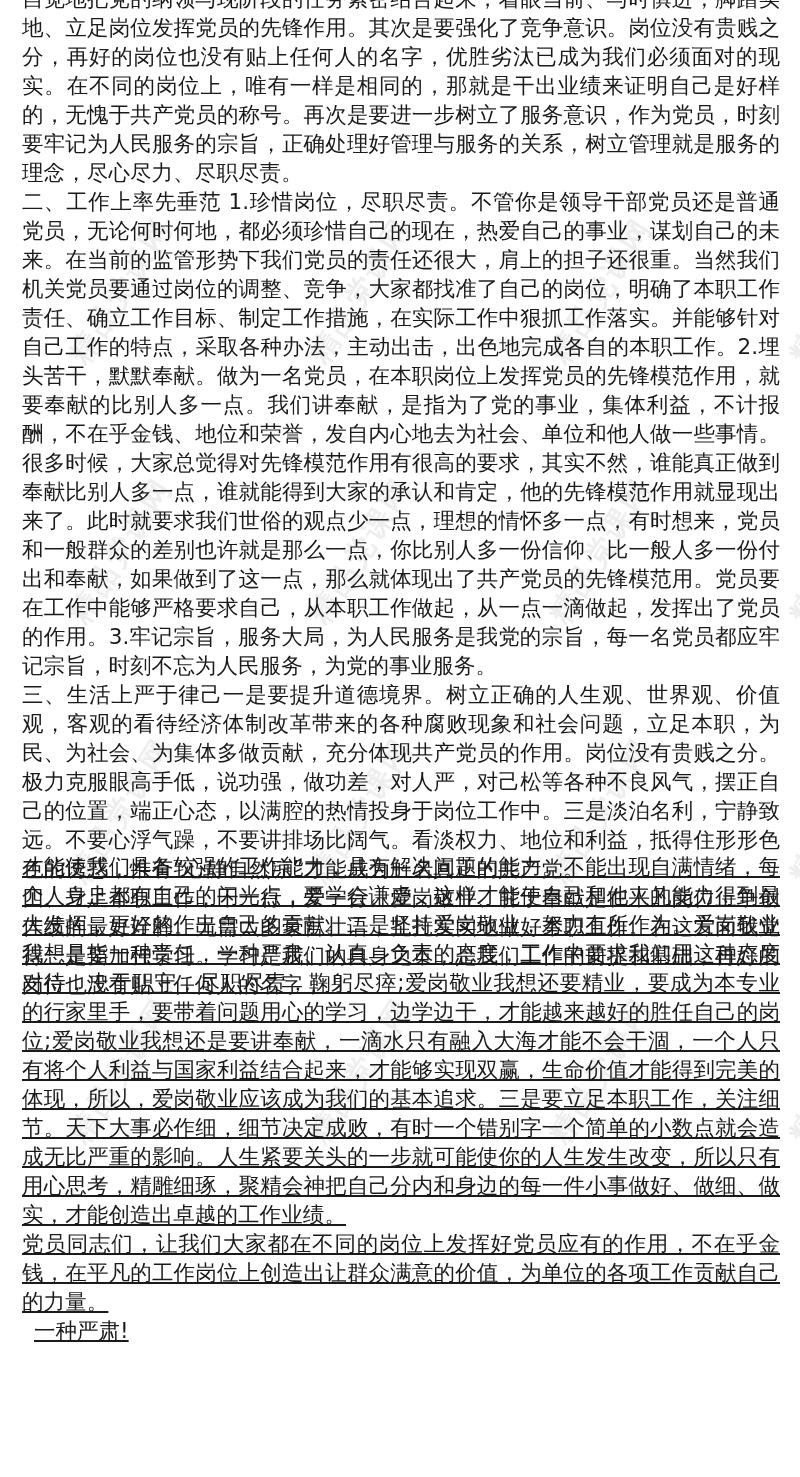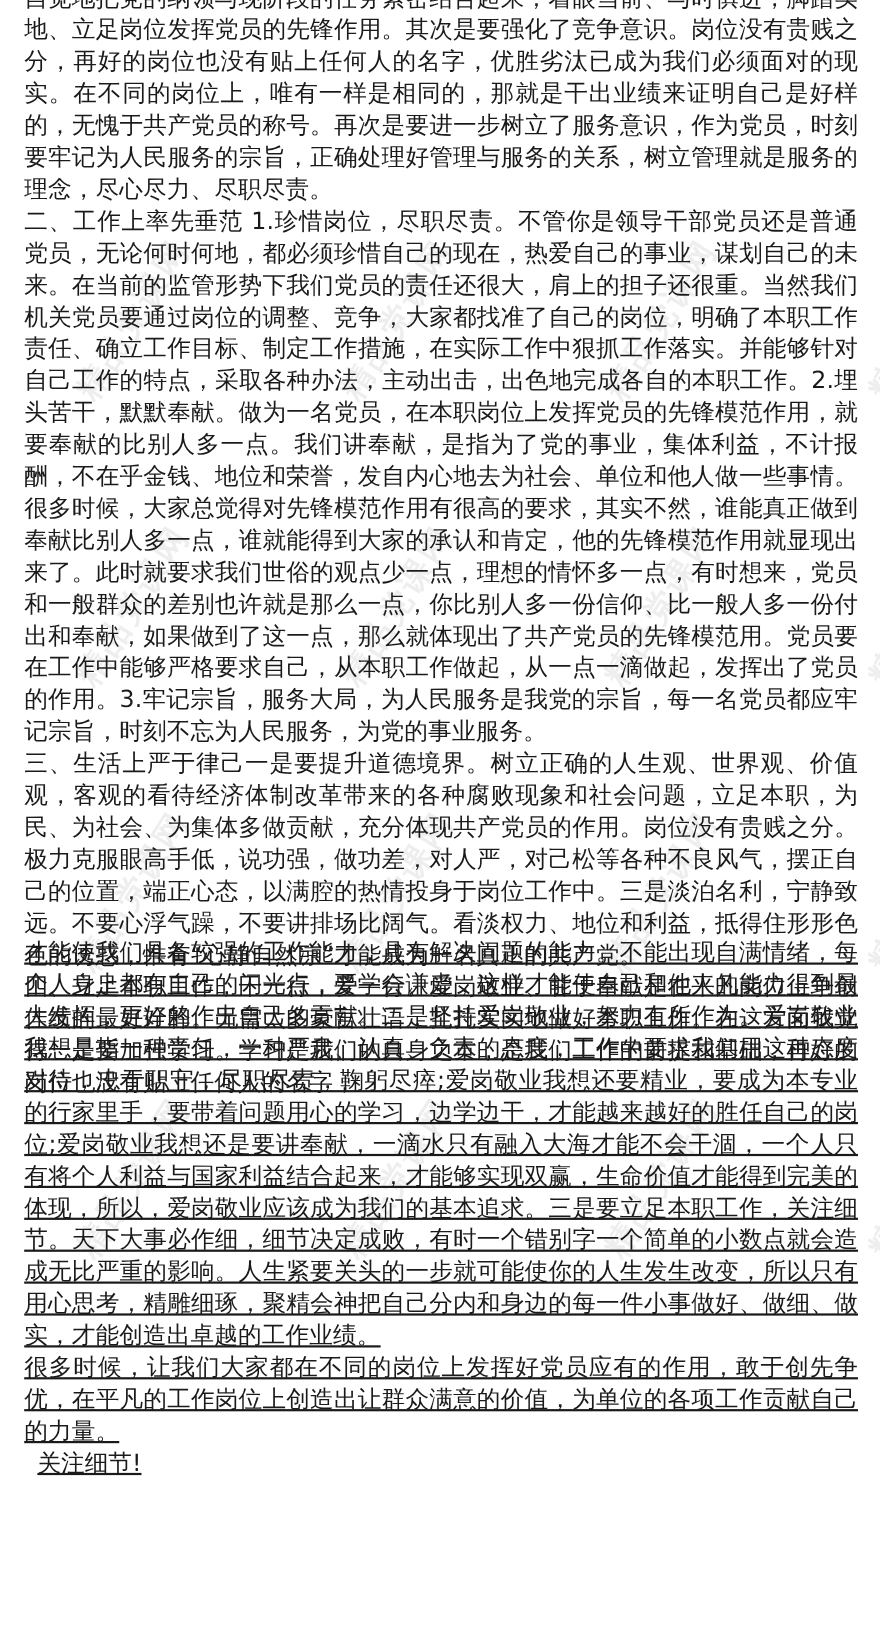--- a/index.html
+++ b/index.html
@@ -117,17 +117,17 @@
 
   <div class="doc-body">
     <p class="para">自觉地把党的纲领与现阶段的任务紧密结合起来，着眼当前、与时俱进，脚踏实地、立足岗位发挥党员的先锋作用。其次是要强化了竞争意识。岗位没有贵贱之分，再好的岗位也没有贴上任何人的名字，优胜劣汰已成为我们必须面对的现实。在不同的岗位上，唯有一样是相同的，那就是干出业绩来证明自己是好样的，无愧于共产党员的称号。再次是要进一步树立了服务意识，作为党员，时刻要牢记为人民服务的宗旨，正确处理好管理与服务的关系，树立管理就是服务的理念，尽心尽力、尽职尽责。</p>
     <p class="para">二、工作上率先垂范 1.珍惜岗位，尽职尽责。不管你是领导干部党员还是普通党员，无论何时何地，都必须珍惜自己的现在，热爱自己的事业，谋划自己的未来。在当前的监管形势下我们党员的责任还很大，肩上的担子还很重。当然我们机关党员要通过岗位的调整、竞争，大家都找准了自己的岗位，明确了本职工作责任、确立工作目标、制定工作措施，在实际工作中狠抓工作落实。并能够针对自己工作的特点，采取各种办法，主动出击，出色地完成各自的本职工作。2.埋头苦干，默默奉献。做为一名党员，在本职岗位上发挥党员的先锋模范作用，就要奉献的比别人多一点。我们讲奉献，是指为了党的事业，集体利益，不计报酬，不在乎金钱、地位和荣誉，发自内心地去为社会、单位和他人做一些事情。很多时候，大家总觉得对先锋模范作用有很高的要求，其实不然，谁能真正做到奉献比别人多一点，谁就能得到大家的承认和肯定，他的先锋模范作用就显现出来了。此时就要求我们世俗的观点少一点，理想的情怀多一点，有时想来，党员和一般群众的差别也许就是那么一点，你比别人多一份信仰、比一般人多一份付出和奉献，如果做到了这一点，那么就体现出了共产党员的先锋模范用。党员要在工作中能够严格要求自己，从本职工作做起，从一点一滴做起，发挥出了党员的作用。3.牢记宗旨，服务大局，为人民服务是我党的宗旨，每一名党员都应牢记宗旨，时刻不忘为人民服务，为党的事业服务。</p>
     <p class="para">三、生活上严于律己一是要提升道德境界。树立正确的人生观、世界观、价值观，客观的看待经济体制改革带来的各种腐败现象和社会问题，立足本职，为民、为社会、为集体多做贡献，充分体现共产党员的作用。岗位没有贵贱之分。极力克服眼高手低，说功强，做功差，对人严，对己松等各种不良风气，摆正自己的位置，端正心态，以满腔的热情投身于岗位工作中。三是淡泊名利，宁静致远。不要心浮气躁，不要讲排场比阔气。看淡权力、地位和利益，抵得住形形色色的诱惑，惟有“心静自然凉”才能成为一名真正的共产党。</p>
     <p class="para">四、立足本职工作，干一行，爱一行。爱岗敬业、甘于奉献是在平凡岗位上争创佳绩的最好诠释。无需太多豪言壮语，扎扎实实地做好本职工作。在这方面我觉得一是要加强学习。学习是我们的自身之本，是我们工作的前提和基础，再好的岗位也没有贴上任何人的名字，</p>
   </div>
 
   <div class="lower-block">
     <p class="para">才能使我们具备较强的工作能力，具有解决问题的能力。不能出现自满情绪，每个人身上都有自己的闪光点，要学会谦虚，这样才能使自己和他人的能力得到最大发挥，更好的作出自己的贡献。二是坚持爱岗敬业，努力有所作为。爱岗敬业我想是指一种责任，一种严肃、认真、负责的态度，工作中要求我们用这种态度对待，忠于职守，尽职尽责，鞠躬尽瘁;爱岗敬业我想还要精业，要成为本专业的行家里手，要带着问题用心的学习，边学边干，才能越来越好的胜任自己的岗位;爱岗敬业我想还是要讲奉献，一滴水只有融入大海才能不会干涸，一个人只有将个人利益与国家利益结合起来，才能够实现双赢，生命价值才能得到完美的体现，所以，爱岗敬业应该成为我们的基本追求。三是要立足本职工作，关注细节。天下大事必作细，细节决定成败，有时一个错别字一个简单的小数点就会造成无比严重的影响。人生紧要关头的一步就可能使你的人生发生改变，所以只有用心思考，精雕细琢，聚精会神把自己分内和身边的每一件小事做好、做细、做实，才能创造出卓越的工作业绩。</p>
-    <p class="para">很多时候，让我们大家都在不同的岗位上发挥好党员应有的作用，敢于创先争优，在平凡的工作岗位上创造出让群众满意的价值，为单位的各项工作贡献自己的力量。</p>
-    <p class="closing">关注细节!</p>
+    <p class="para">党员同志们，让我们大家都在不同的岗位上发挥好党员应有的作用，不在乎金钱，在平凡的工作岗位上创造出让群众满意的价值，为单位的各项工作贡献自己的力量。</p>
+    <p class="closing">一种严肃!</p>
   </div>
 
 </div>
 
 </body></html>

